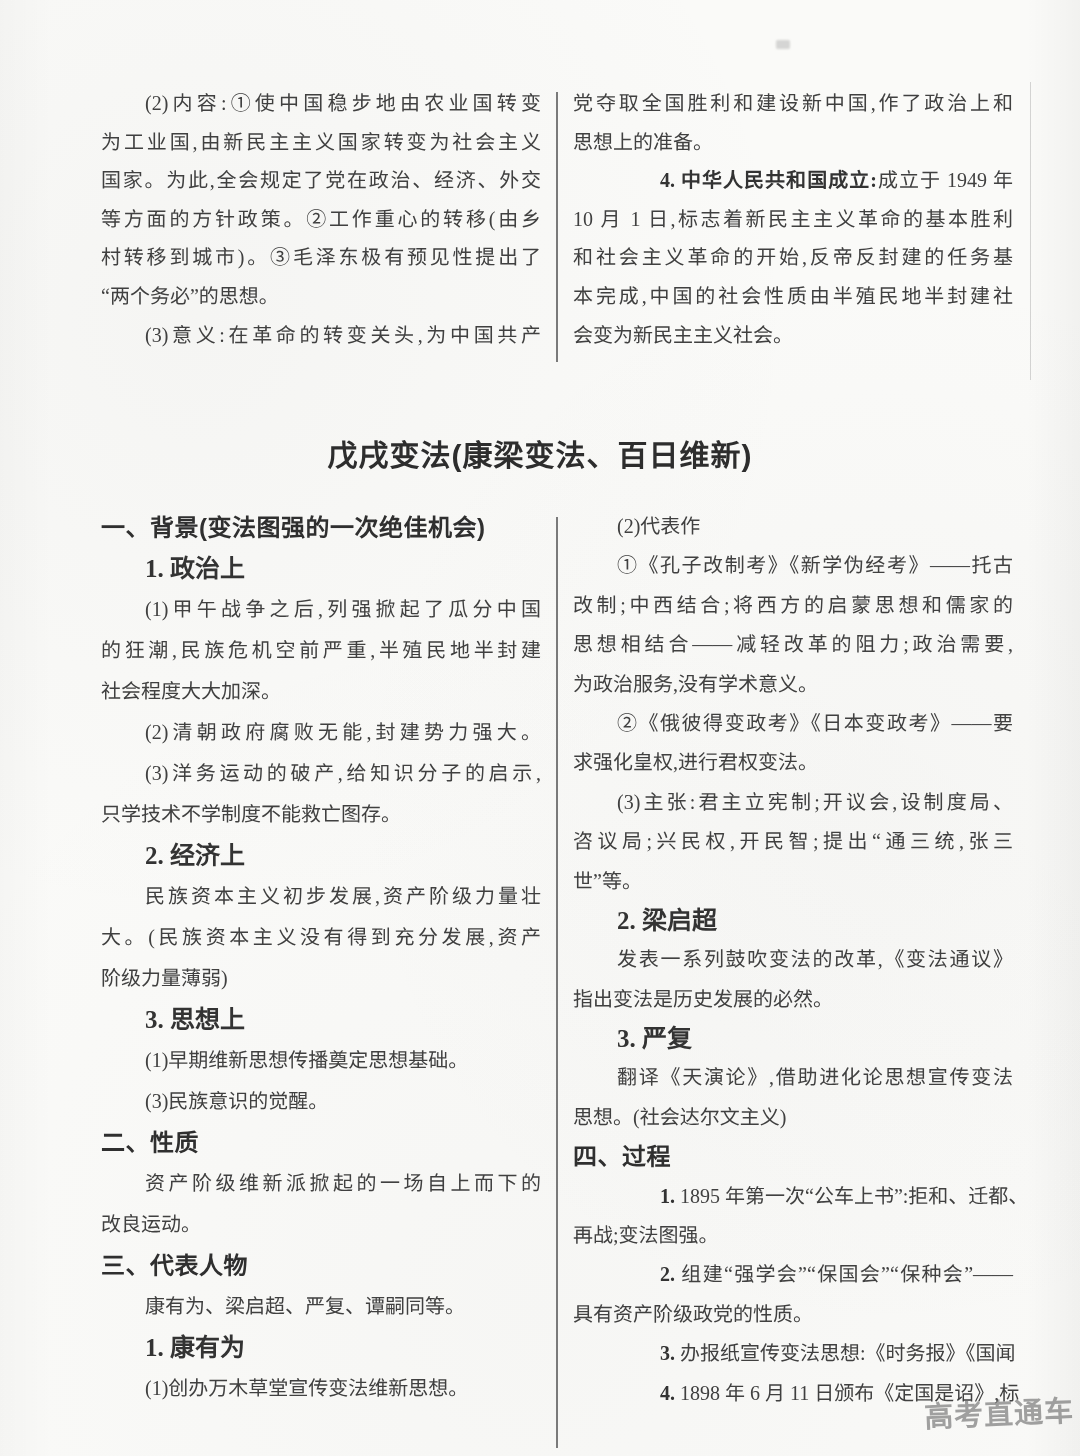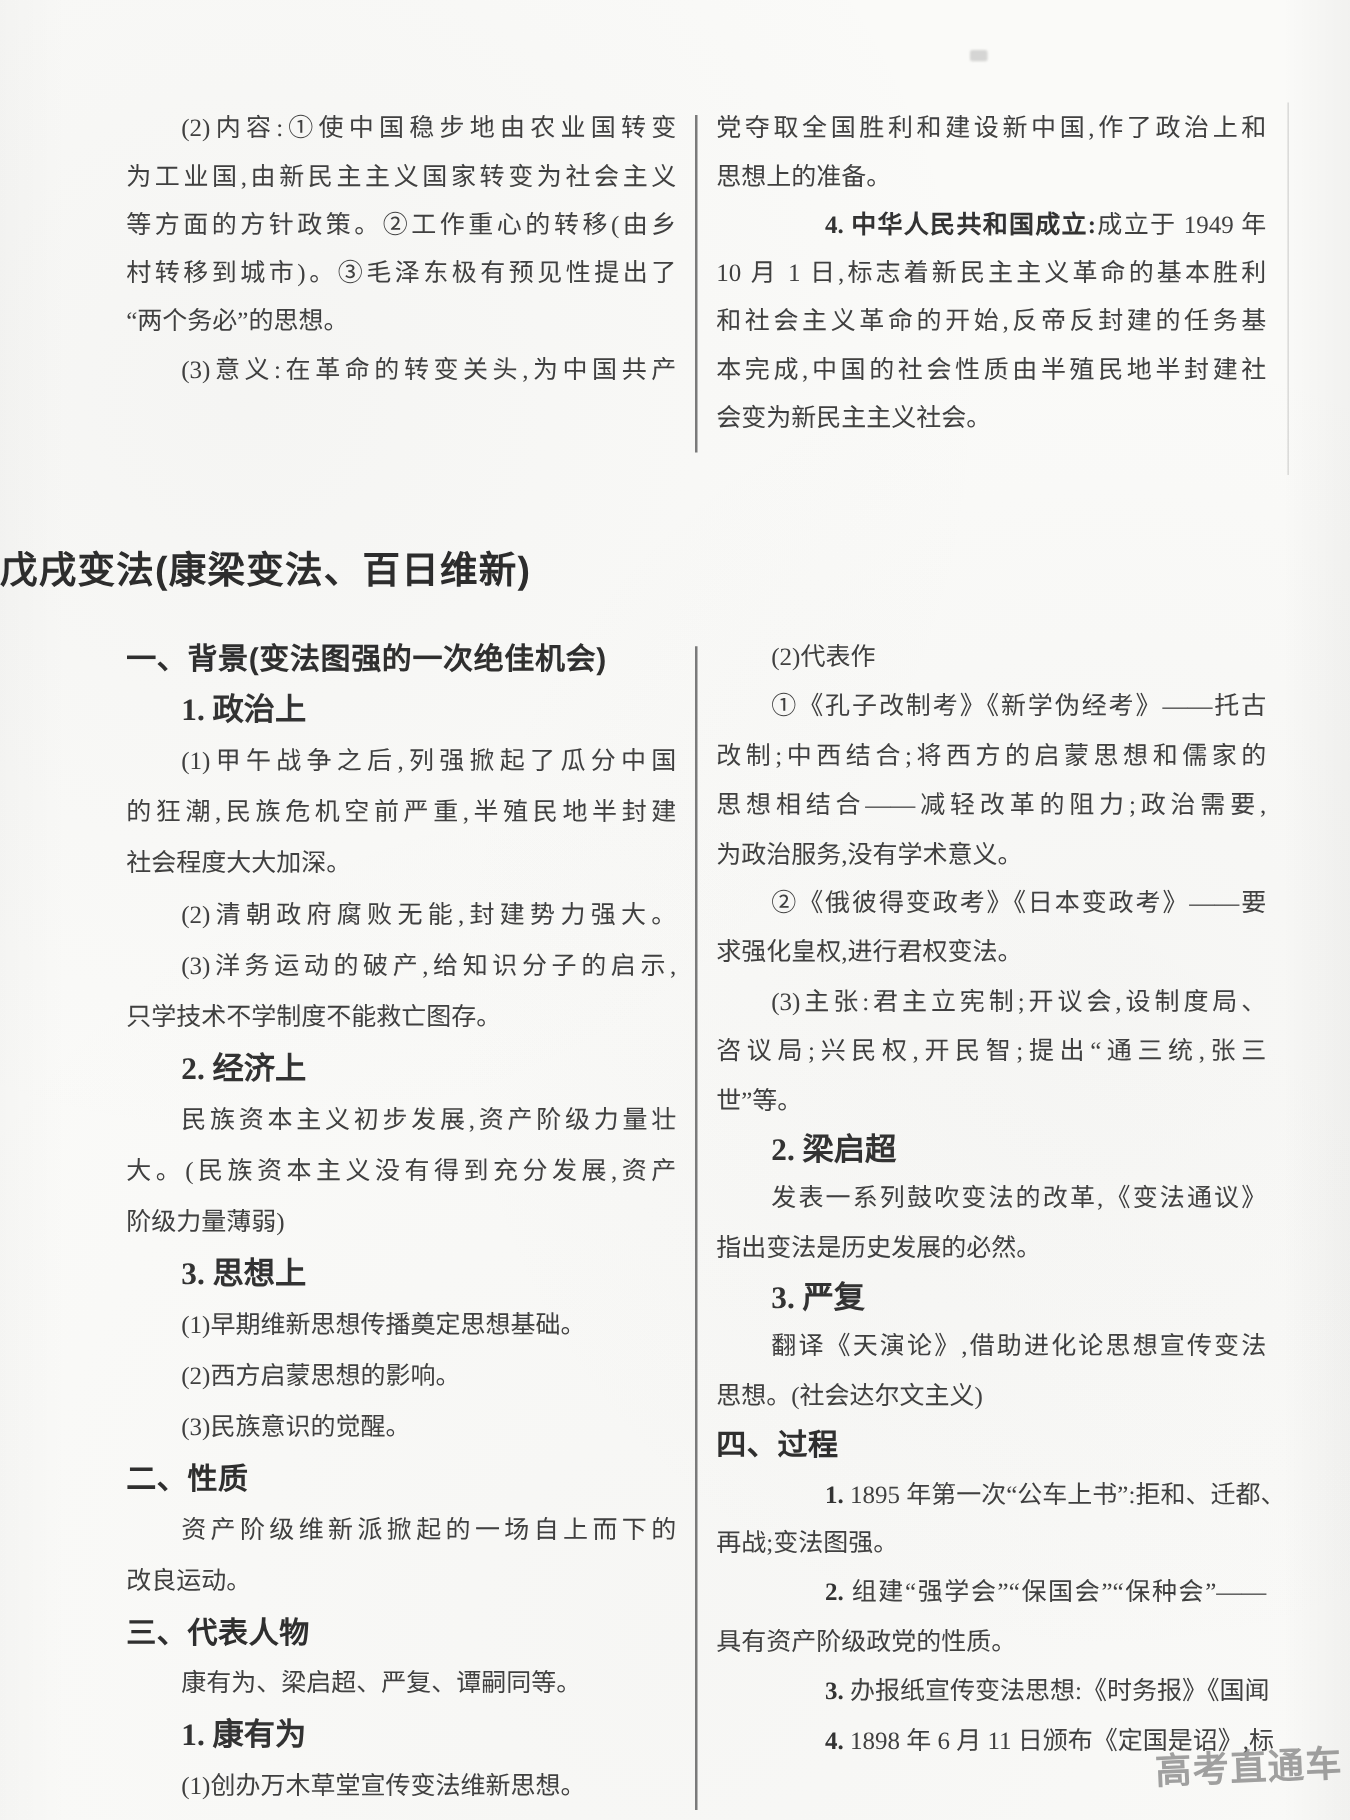--- a/index.html
+++ b/index.html
@@ -35,20 +35,21 @@
   .line.just { text-align:justify; text-align-last:justify; text-justify:inter-ideograph; }
   .bold-run { font-weight:700; color:#333;margin-left:43px; }
 
   .top-left  { left:101px; top:84px;  --lh:38.6px; }
   .top-right { left:573px; top:84px;  --lh:38.6px; }
   .bot-left  { left:101px; top:507px; --lh:41px;   }
   .bot-right { left:573px; top:507px; --lh:39.4px; }
 
   .page-title {
     position:absolute; top:431px; left:0; width:100%;
+    text-align:center;
     font-family:"Liberation Sans","DejaVu Sans",sans-serif;
     font-weight:700; font-size:30px; color:#2d2d2d;
     letter-spacing:1px;
   }
 
   .divider { position:absolute; width:2px; background:rgba(100,100,100,0.85); }
   .divider-top { left:556px; top:92px;  height:270px; }
   .divider-bot { left:556px; top:517px; height:931px; }
 
   .edge-line {
@@ -71,20 +72,21 @@
   }
 </style>
 </head>
 <body>
 
 <div class="page">
 
   <section class="col top-left">
       <div class="line p just">(2)内容:①使中国稳步地由农业国转变</div>
       <div class="line cont just">为工业国,由新民主主义国家转变为社会主义</div>
+      <div class="line cont just">国家。为此,全会规定了党在政治、经济、外交</div>
       <div class="line cont just">等方面的方针政策。②工作重心的转移(由乡</div>
       <div class="line cont just">村转移到城市)。③毛泽东极有预见性提出了</div>
       <div class="line cont">“两个务必”的思想。</div>
       <div class="line p just">(3)意义:在革命的转变关头,为中国共产</div>
     </section>
 
   <div class="divider divider-top"></div>
 
   <section class="col top-right">
       <div class="line cont just">党夺取全国胜利和建设新中国,作了政治上和</div>
@@ -109,21 +111,20 @@
       <div class="line cont">社会程度大大加深。</div>
       <div class="line p just">(2)清朝政府腐败无能,封建势力强大。</div>
       <div class="line p just">(3)洋务运动的破产,给知识分子的启示,</div>
       <div class="line cont">只学技术不学制度不能救亡图存。</div>
       <div class="line h2">2. 经济上</div>
       <div class="line p just">民族资本主义初步发展,资产阶级力量壮</div>
       <div class="line cont just">大。(民族资本主义没有得到充分发展,资产</div>
       <div class="line cont">阶级力量薄弱)</div>
       <div class="line h2">3. 思想上</div>
       <div class="line p">(1)早期维新思想传播奠定思想基础。</div>
-      <div class="line p">(2)西方启蒙思想的影响。</div>
       <div class="line p">(3)民族意识的觉醒。</div>
       <div class="line h1">二、性质</div>
       <div class="line p just">资产阶级维新派掀起的一场自上而下的</div>
       <div class="line cont">改良运动。</div>
       <div class="line h1">三、代表人物</div>
       <div class="line p">康有为、梁启超、严复、谭嗣同等。</div>
       <div class="line h2">1. 康有为</div>
       <div class="line p">(1)创办万木草堂宣传变法维新思想。</div>
     </section>
 

